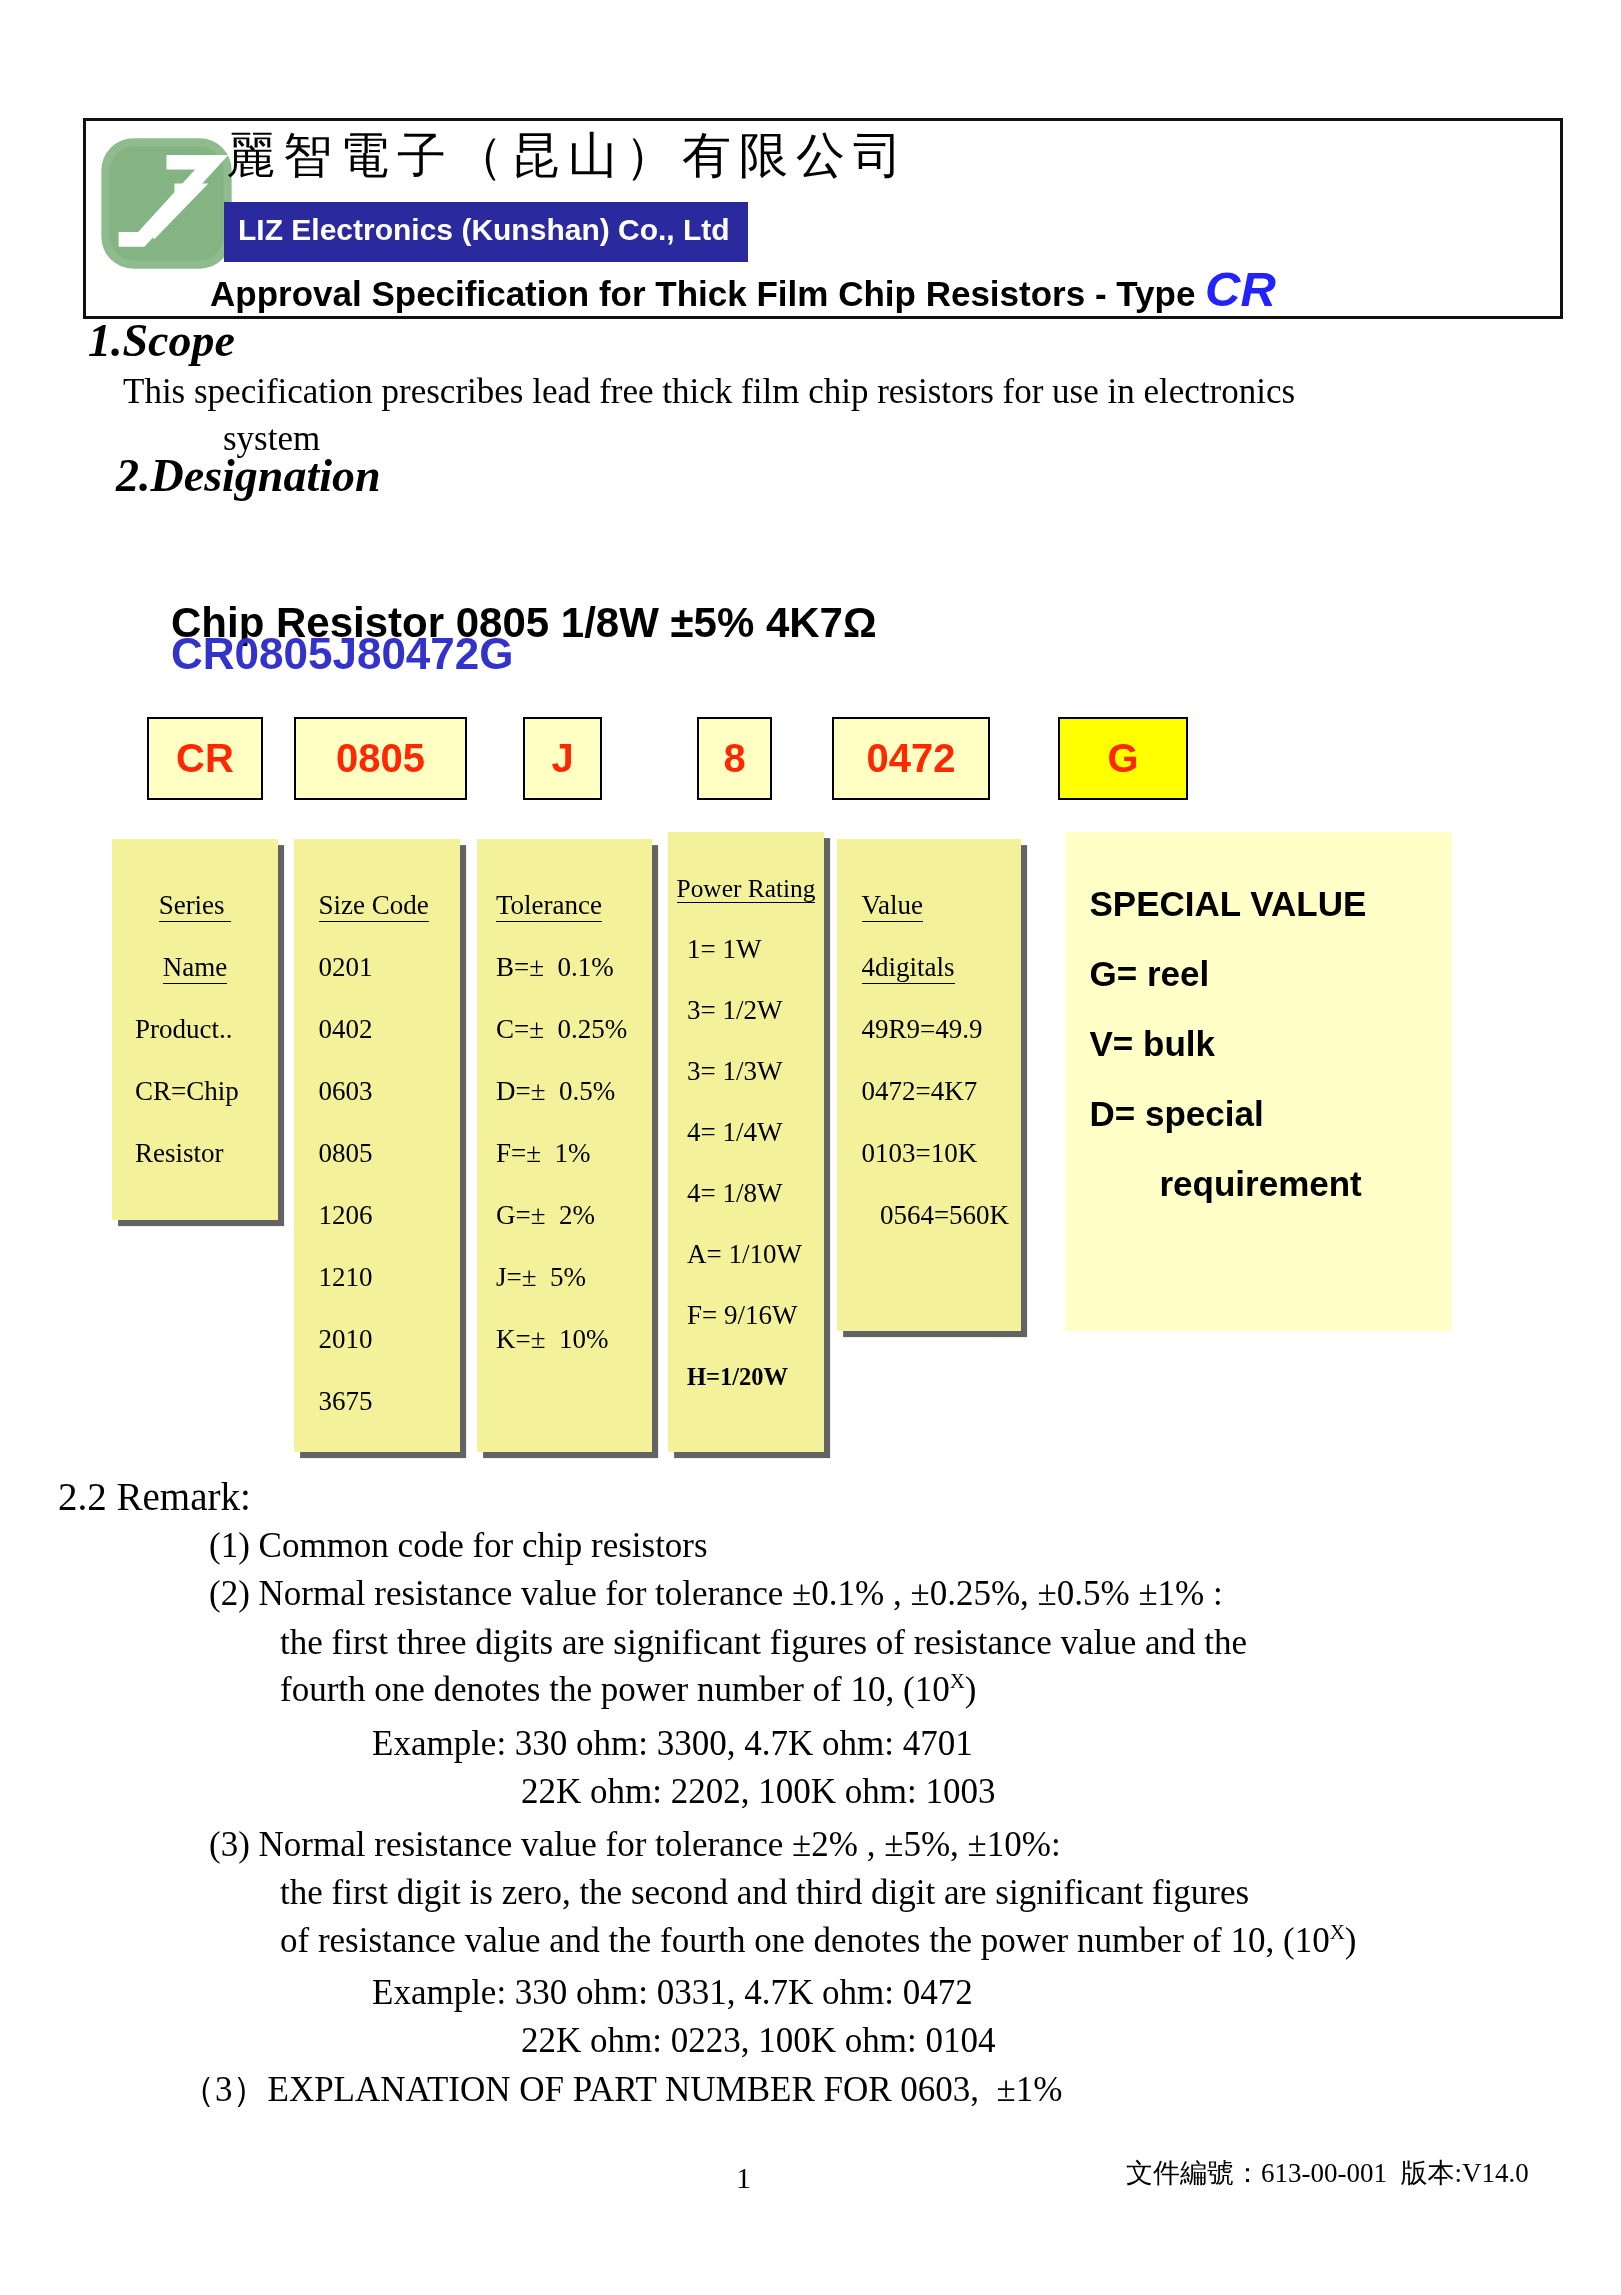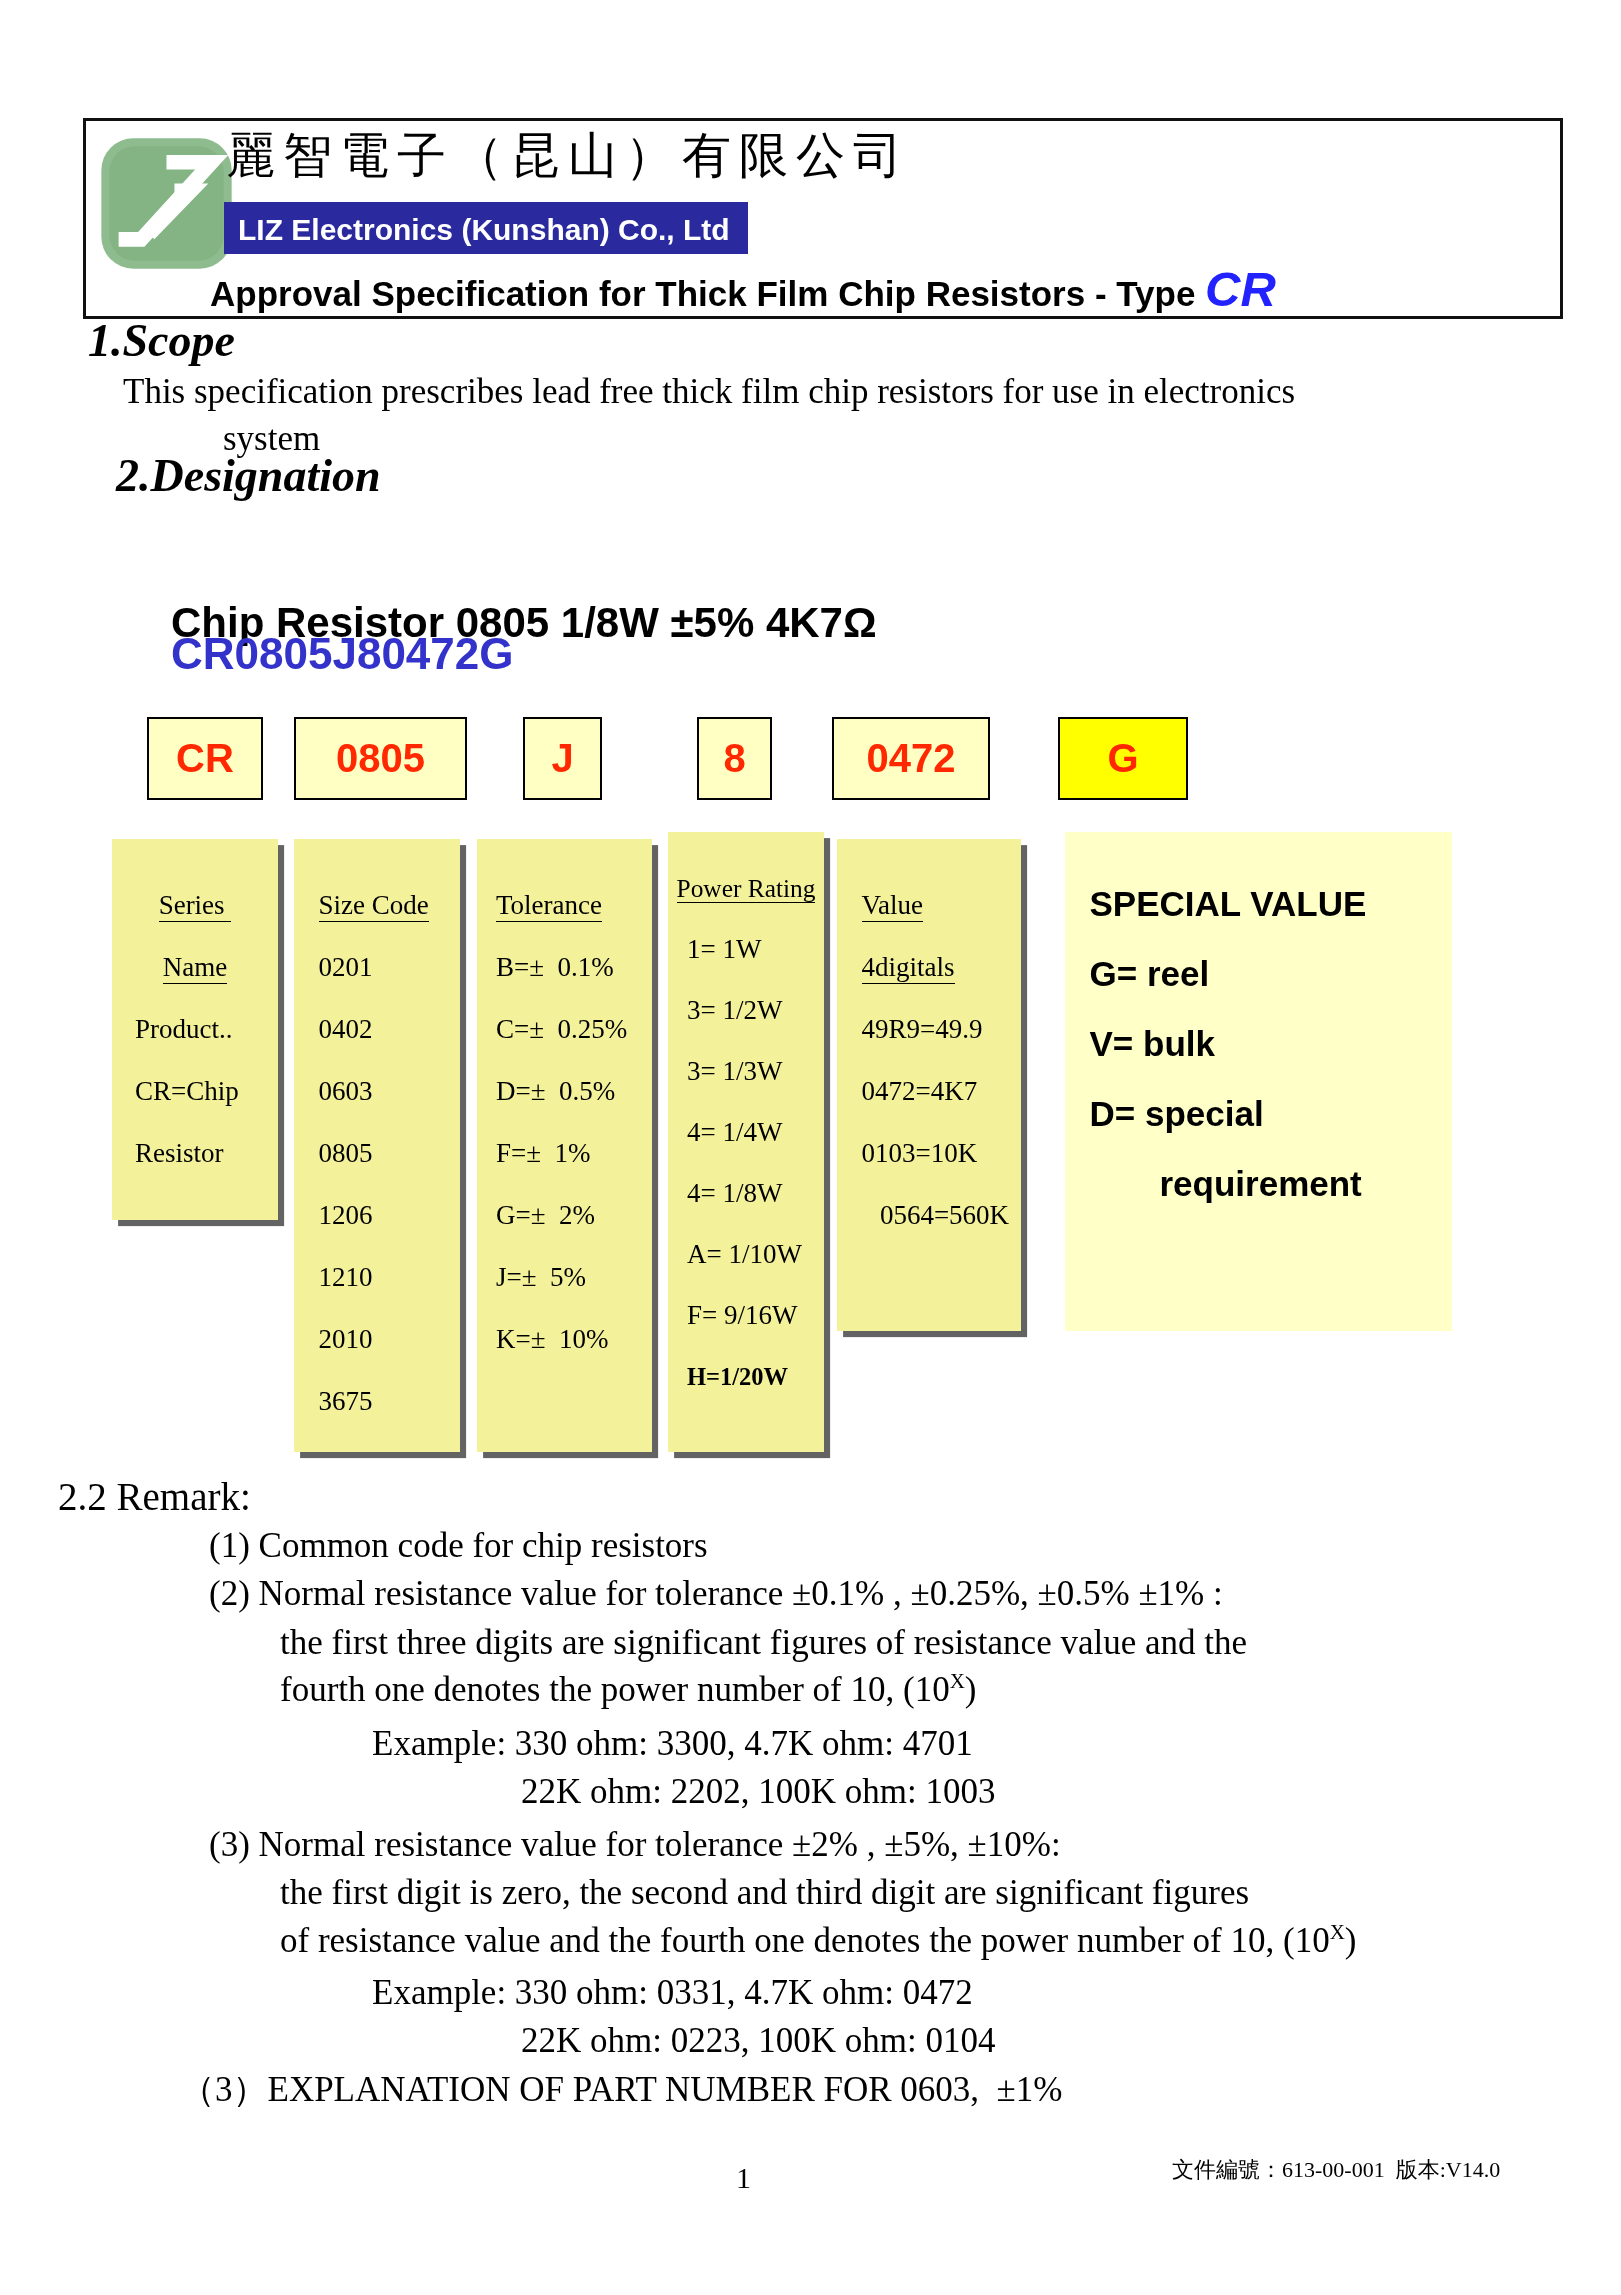--- a/index.html
+++ b/index.html
@@ -6,21 +6,21 @@
   .page{position:relative;width:1622px;height:2295px;background:#ffffff;overflow:hidden;
         font-family:"Liberation Serif","DejaVu Serif",serif;color:#000;}
   .abs{position:absolute;}
 
   
   .header-box{position:absolute;left:83px;top:118px;width:1474px;height:195px;
               border:3.5px solid #111;background:#fff;}
   .logo{position:absolute;left:14px;top:16px;width:133px;height:133px;}
   .cn-name{position:absolute;left:140px;top:1.8px;font-size:49px;letter-spacing:8px;
            font-family:"Liberation Serif","DejaVu Serif",serif;white-space:nowrap;}
-  .banner{position:absolute;left:138px;top:81px;width:510px;height:52px;background:#2a2a9e;
+  .banner{position:absolute;left:138px;top:81px;width:510px;height:60px;background:#2a2a9e;
           color:#ffffff;font-family:"Liberation Sans","DejaVu Sans",sans-serif;
           font-weight:bold;font-size:30px;line-height:56px;padding-left:14px;white-space:nowrap;}
   .doc-title{position:absolute;left:124px;top:140px;width:1332px;font-family:"Liberation Sans","DejaVu Sans",sans-serif;
              font-weight:bold;font-size:35px;white-space:nowrap;}
   .type-cr{color:#2222ff;font-style:italic;font-size:49px;font-weight:bold;}
 
   
   .sec-head{font-style:italic;font-weight:600;font-size:46px;white-space:nowrap;}
   .body-line{font-size:35px;white-space:pre;}
 
@@ -44,21 +44,21 @@
   .special-col .row{line-height:70px;white-space:pre;}
   .bold-small{font-weight:bold;font-size:24.5px;}
 
   
   .remark-head{font-size:39px;white-space:pre;}
   .rl{position:absolute;font-size:35px;white-space:pre;}
   .rl sup{font-size:21px;vertical-align:super;}
 
   
   .footer-page{position:absolute;left:736px;top:2161px;font-size:30px;}
-  .footer-doc{position:absolute;left:1172px;top:2155px;font-size:22px;white-space:pre;}
+  .footer-doc{position:absolute;left:1126px;top:2155px;font-size:27px;white-space:pre;}
 </style>
 </head>
 <body>
 
 <div class="page">
 
   <div class="header-box">
     <svg class="logo" viewBox="0 0 100 100">
       <rect x="1" y="1" width="98" height="98" rx="24" fill="#8fbc8f"></rect>
       <rect x="7" y="7" width="86" height="86" rx="19" fill="#84b384"></rect>

